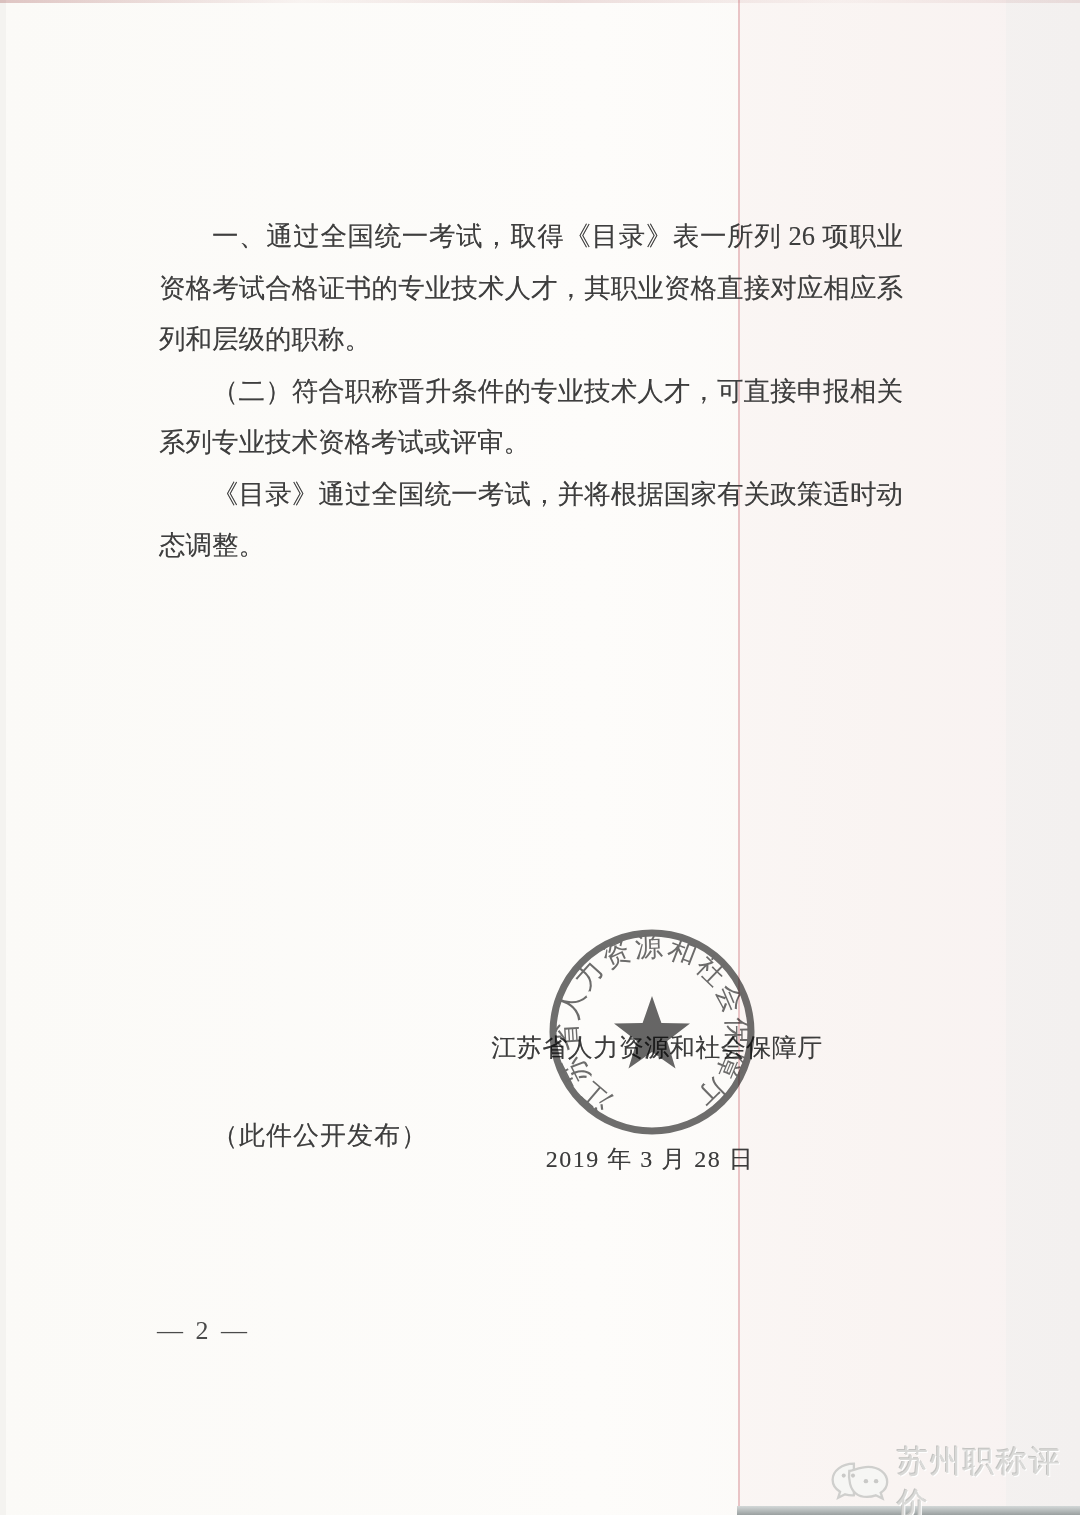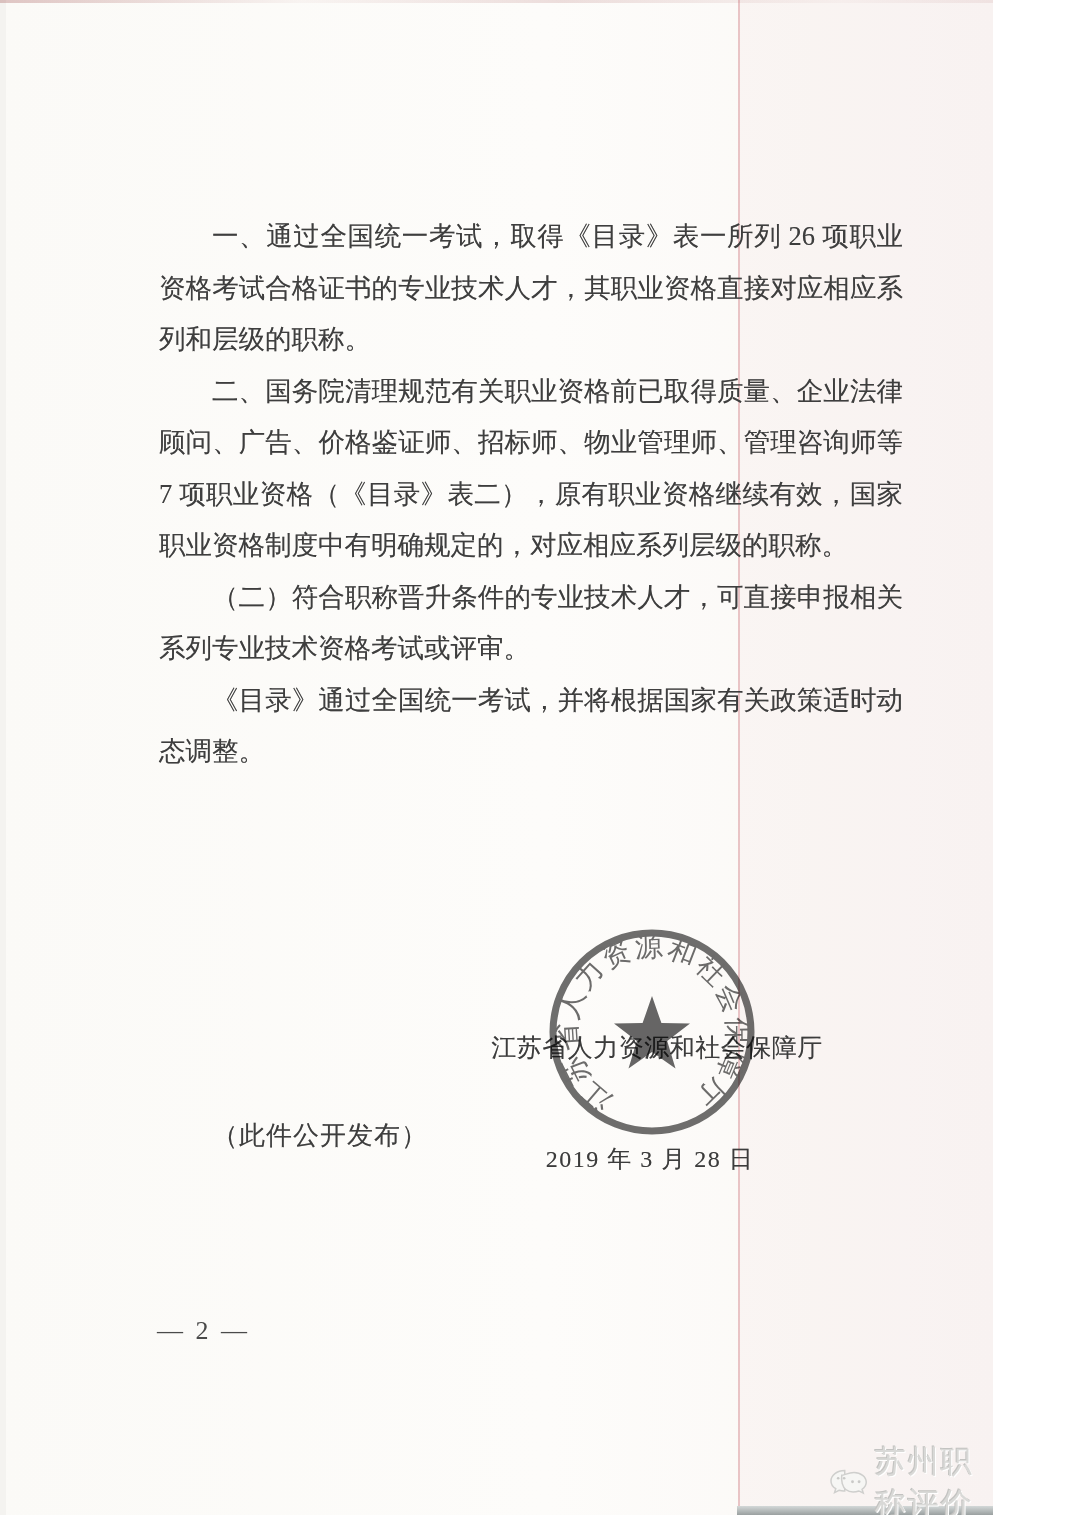--- a/index.html
+++ b/index.html
@@ -1,17 +1,17 @@
 <!DOCTYPE html>
 <html><head>
 <meta charset="utf-8">
 <style>
   html,body { margin:0; padding:0; background:#ffffff; }
   .page {
-    position:relative; width:993px; height:1515px; overflow:hidden;
+    position:relative; width:1080px; height:1515px; overflow:hidden;
     background:linear-gradient(90deg,#fbfaf7 0%,#fdfcfa 55%,#faf7f5 100%);
     font-family:"Liberation Serif","DejaVu Serif",serif;
   }
   
   .left-edge   { position:absolute; left:0; top:0; width:6px; height:1515px;
                  background:rgba(120,120,120,0.05); }
   .top-edge    { position:absolute; left:0; top:0; width:1080px; height:3px;
                  background:linear-gradient(90deg, rgba(150,60,60,0.28), rgba(150,60,60,0.04) 28%,
                    rgba(150,60,60,0.16) 52%, rgba(150,60,60,0.03) 78%, rgba(150,60,60,0.12)); }
   .fold-line   { position:absolute; left:738px; top:0; width:2px; height:1515px;
@@ -59,21 +59,20 @@
 
   <div class="left-edge"></div>
   <div class="pink-wash"></div>
   <div class="right-band"></div>
   <div class="fold-line"></div>
   <div class="top-edge"></div>
   <div class="bottom-bar"></div>
 
   <div class="content">
     <p>一、通过全国统一考试，取得《目录》表一所列 26 项职业资格考试合格证书的专业技术人才，其职业资格直接对应相应系列和层级的职称。</p>
-    <p>二、国务院清理规范有关职业资格前已取得质量、企业法律顾问、广告、价格鉴证师、招标师、物业管理师、管理咨询师等 7 项职业资格（《目录》表二），原有职业资格继续有效，国家职业资格制度中有明确规定的，对应相应系列层级的职称。</p>
     <p>（二）符合职称晋升条件的专业技术人才，可直接申报相关系列专业技术资格考试或评审。</p>
     <p>《目录》通过全国统一考试，并将根据国家有关政策适时动态调整。</p>
   </div>
 
   <div class="sig-agency">江苏省人力资源和社会保障厅</div>
   <div class="sig-date">2019 年 3 月 28 日</div>
   <div class="publish-note">（此件公开发布）</div>
 
   <svg class="seal-svg" width="1080" height="1515" viewBox="0 0 1080 1515">
     <circle cx="652" cy="1032" r="99" fill="none" stroke="#4f4f4f" stroke-width="7"></circle>

